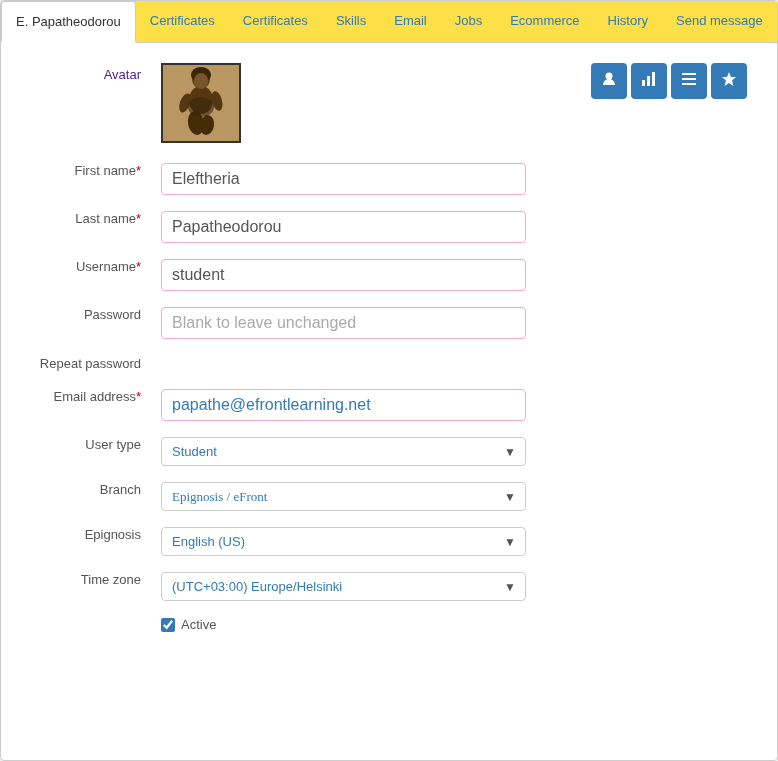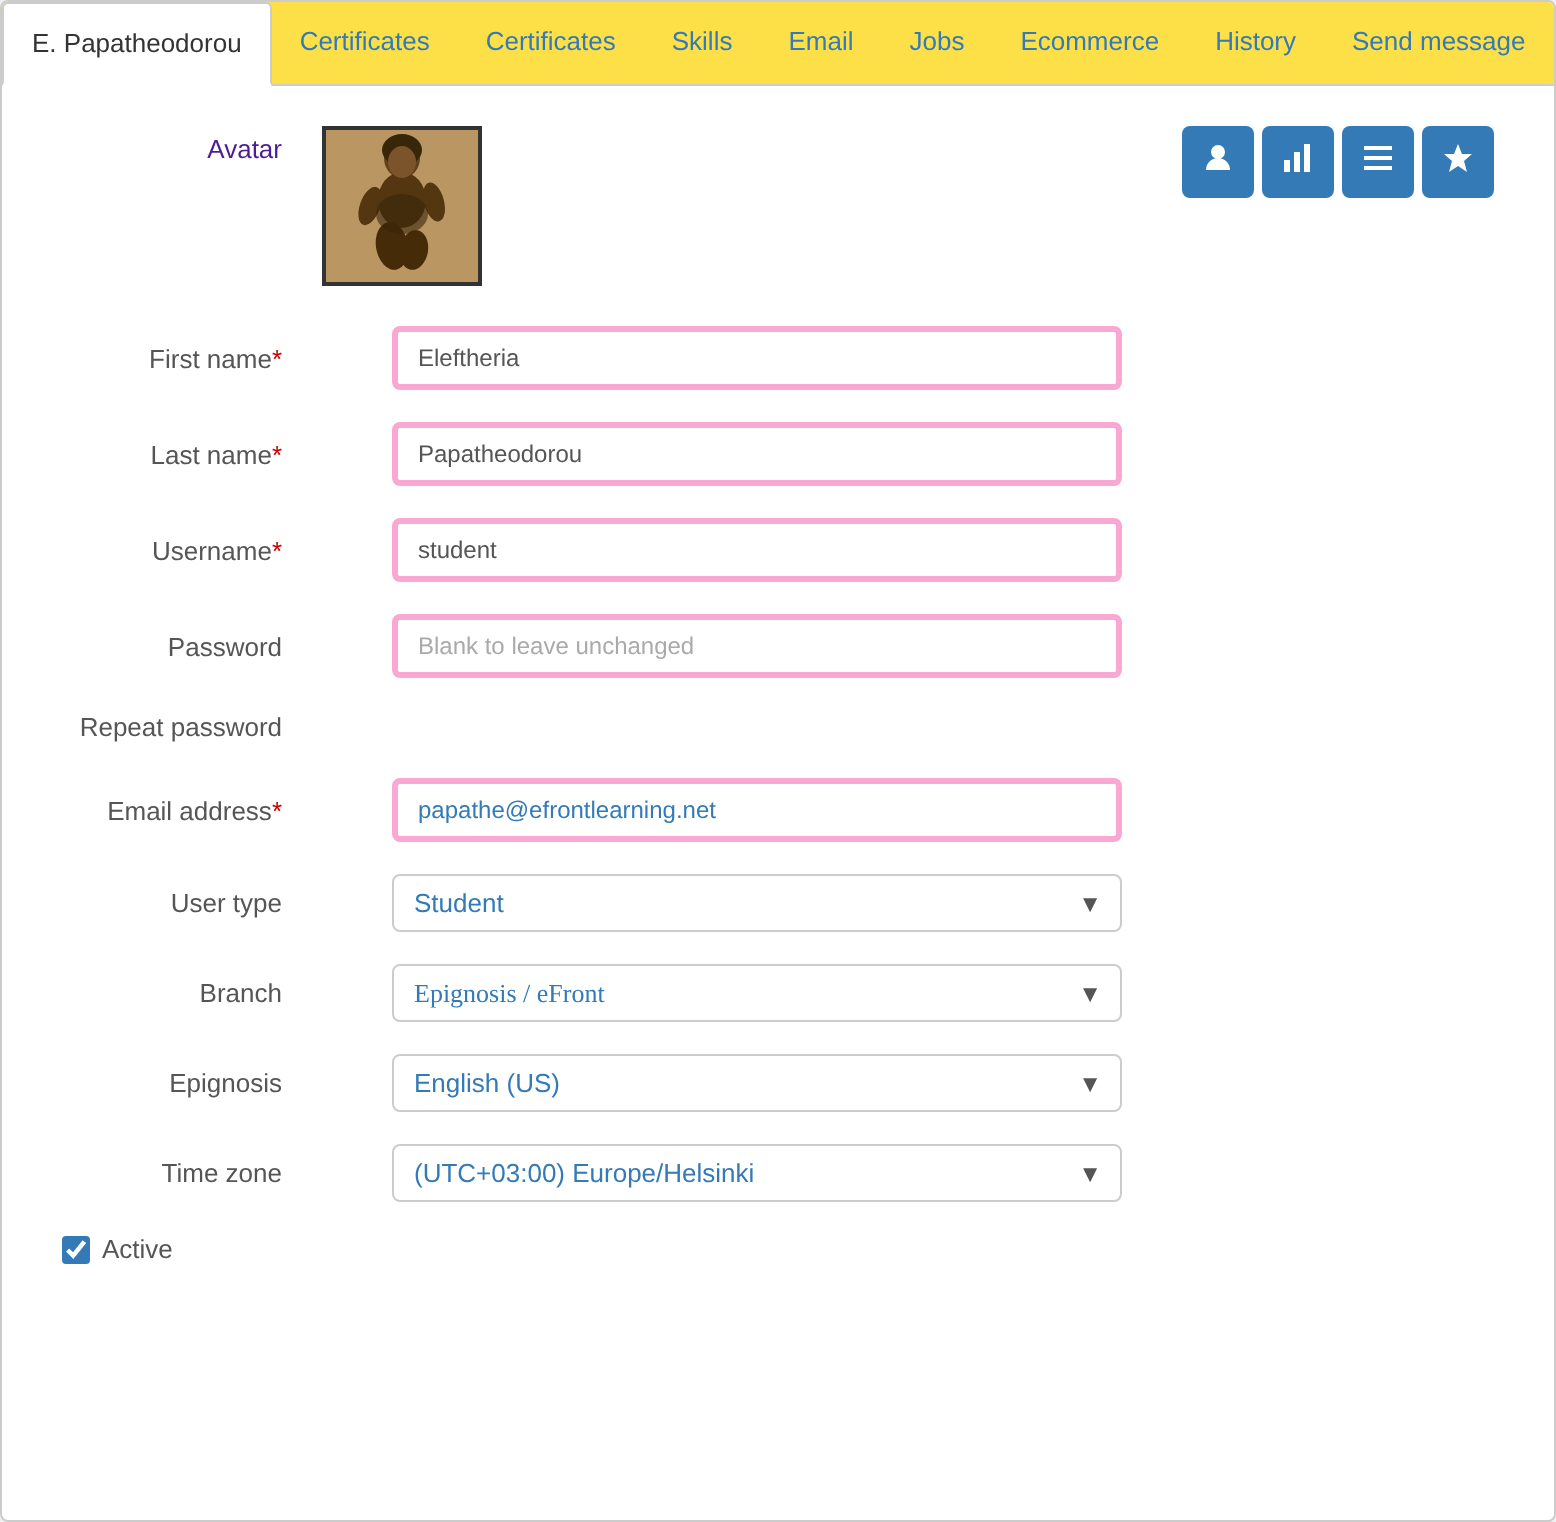--- a/index.html
+++ b/index.html
@@ -69,40 +69,39 @@
       display: flex;
       align-items: center;
       justify-content: center;
       color: #fff;
       font-size: 16px;
     }
 
     
     .form-row {
       display: flex;
-      align-items: center;
+      align-items: flex-start;
       margin-bottom: 16px;
-      gap: 35px;
     }
     .form-label {
       width: 130px;
       text-align: right;
       padding-right: 20px;
       font-size: 13px;
       color: #555;
       flex-shrink: 0;
     }
     .form-label .required {
       color: #c00;
     }
     .form-control {
       width: 365px;
       padding: 6px 10px;
-      font-size: 12px;
-      border: 3px solid #f9a8d4;
+      font-size: 16px;
+      border: 1px solid #f9a8d4;
       border-radius: 4px;
       color: #555;
       background: #fff;
     }
     .form-control::placeholder {
       color: #aaa;
     }
     .select-wrapper {
       position: relative;
       width: 365px;
@@ -152,20 +151,21 @@
       display: flex;
       align-items: center;
       justify-content: center;
     }
 
     
     .checkbox-row {
       display: flex;
       align-items: center;
       margin-top: 10px;
+      margin-left: 130px;
     }
     .checkbox-row input[type="checkbox"] {
       width: 14px;
       height: 14px;
       cursor: pointer;
       accent-color: #337ab7;
     }
     .checkbox-row label {
       margin-left: 6px;
       font-size: 13px;

